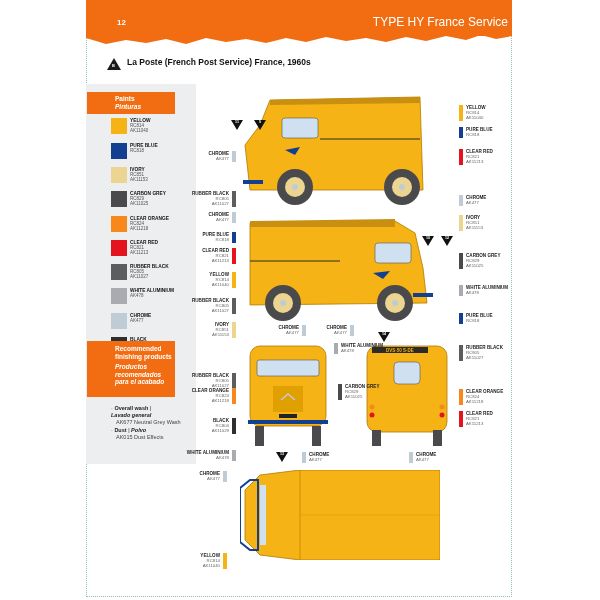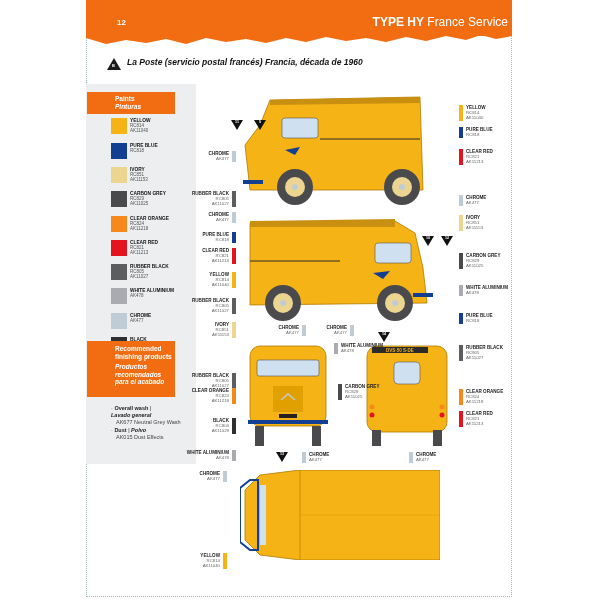--- a/index.html
+++ b/index.html
@@ -2,21 +2,21 @@
 <html><head>
 <meta charset="utf-8">
 <style>
   * { box-sizing: border-box; margin: 0; padding: 0; }
   body { width: 600px; height: 600px; background: #ffffff; position: relative; overflow: hidden; font-family: "Liberation Sans", sans-serif; }
   .page { position: absolute; left: 86px; top: 0; width: 426px; height: 597px; background: #fff; border-left: 1px dotted #9bb; border-right: 1px dotted #9bb; border-bottom: 1px dotted #9bb; }
   .header { position: absolute; left: 86px; top: 0; width: 426px; height: 36px; background: #f26d12; }
   .header-torn { position: absolute; left: 86px; top: 30px; width: 426px; height: 16px; }
   .page-num { position: absolute; left: 117px; top: 18px; font-size: 8px; font-weight: bold; color: #fff; }
   .page-title { position: absolute; right: 92px; top: 15px; font-size: 12px; color: #fff; }
-  .page-title b { font-weight: bold; }
+  .page-title b { font-weight: normal; }
   .scheme-icon { position: absolute; left: 107px; top: 58px; width: 0; height: 0; border-left: 7px solid transparent; border-right: 7px solid transparent; border-bottom: 12px solid #1a1a1a; }
   .scheme-icon span { position: absolute; left: -2px; top: 5px; font-size: 4px; color: #fff; font-weight: bold; }
   .scheme-title { position: absolute; left: 127px; top: 57px; font-size: 8.5px; font-weight: bold; color: #111; line-height: 10px; }
   .scheme-title i { display: block; font-style: italic; }
   .left-bg { position: absolute; left: 86px; top: 84px; width: 110px; height: 380px; background: #eceef0; }
   .paints-head { position: absolute; left: 87px; top: 92px; width: 88px; height: 22px; background: #f26d12; color: #fff; font-size: 6.5px; font-weight: bold; padding: 3px 0 0 28px; line-height: 7.5px; }
   .paints-head i { display: block; font-style: italic; }
   .swatch-row { position: absolute; left: 111px; display: flex; align-items: flex-start; }
   .swatch { width: 16px; height: 16px; margin-right: 3px; }
   .swatch-text { font-size: 4.5px; line-height: 5px; color: #555; }
@@ -48,21 +48,21 @@
 </svg>
 <div class="page-num">12</div>
 <div class="page-title">
   <b>TYPE HY</b> <span>France Service</span>
 </div>
 
 <div class="scheme-icon">
     <span>B</span>
   </div>
 <div class="scheme-title">
-  <i>La Poste (servicio postal francés) Francia, década de 1960</i>
+  <span>La Poste (French Post Service) France, 1960s</span>
 </div>
 
 <div class="left-bg"></div>
 
 <div class="paints-head">
   <span>Paints</span>
   <i>Pinturas</i>
 </div>
 
 <div id="swatches">

